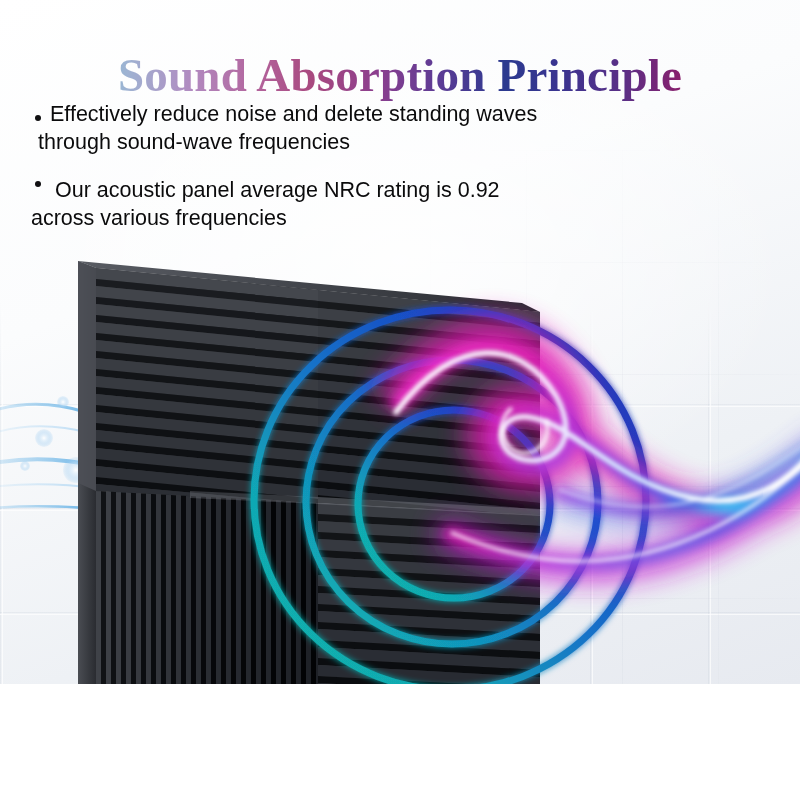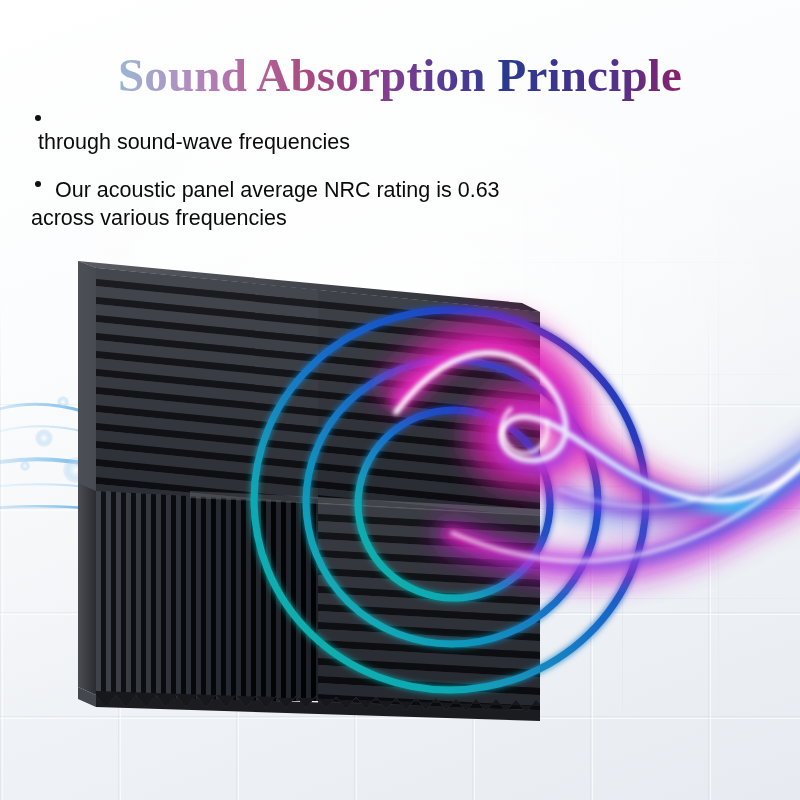--- a/index.html
+++ b/index.html
@@ -1,21 +1,21 @@
 <!DOCTYPE html>
 <html><head>
 <meta charset="utf-8">
 <style>
   html,body{margin:0;padding:0;}
   body{
     width:800px;height:800px;overflow:hidden;
     font-family:"Liberation Sans", sans-serif;
     background:#ffffff;
   }
-  #stage{position:relative;width:800px;height:800px;overflow:hidden;background:#fde047;}
+  #stage{position:relative;width:800px;height:684px;overflow:hidden;background:#fde047;}
 
   
   .bg-base{
     position:absolute;inset:0;
     background:
       linear-gradient(160deg,#ffffff 0%,#fbfcfd 35%,#eef1f5 72%,#e7eaf0 100%);
   }
   .bg-tiles{
     position:absolute;left:0;top:300px;width:800px;height:500px;
     background-image:
@@ -143,27 +143,28 @@
       <circle cx="155" cy="140" r="4" fill="url(#bub)"></circle>
     </svg>
   </div>
 
   <h1 class="title">Sound Absorption Principle</h1>
 
   <div class="bullets">
     <div class="bullet b1">
       <span class="dot"></span>
       <span class="btext">
+        <span>Effectively reduce noise and delete standing waves</span>
         <span class="l2">through sound-wave frequencies</span>
       </span>
     </div>
     <div class="bullet b2">
       <span class="dot"></span>
       <span class="btext">
-        <span>Our acoustic panel average NRC rating is 0.63</span>
+        <span>Our acoustic panel average NRC rating is 0.92</span>
         <span class="l2">across various frequencies</span>
       </span>
     </div>
   </div>
 
   <div class="panel-wrap">
     <svg viewBox="0 0 540 480" xmlns="http://www.w3.org/2000/svg">
       <defs>
         <linearGradient id="faceDark" x1="0" y1="0" x2="1" y2="0">
           <stop offset="0%" stop-color="#3a3c41"></stop>

